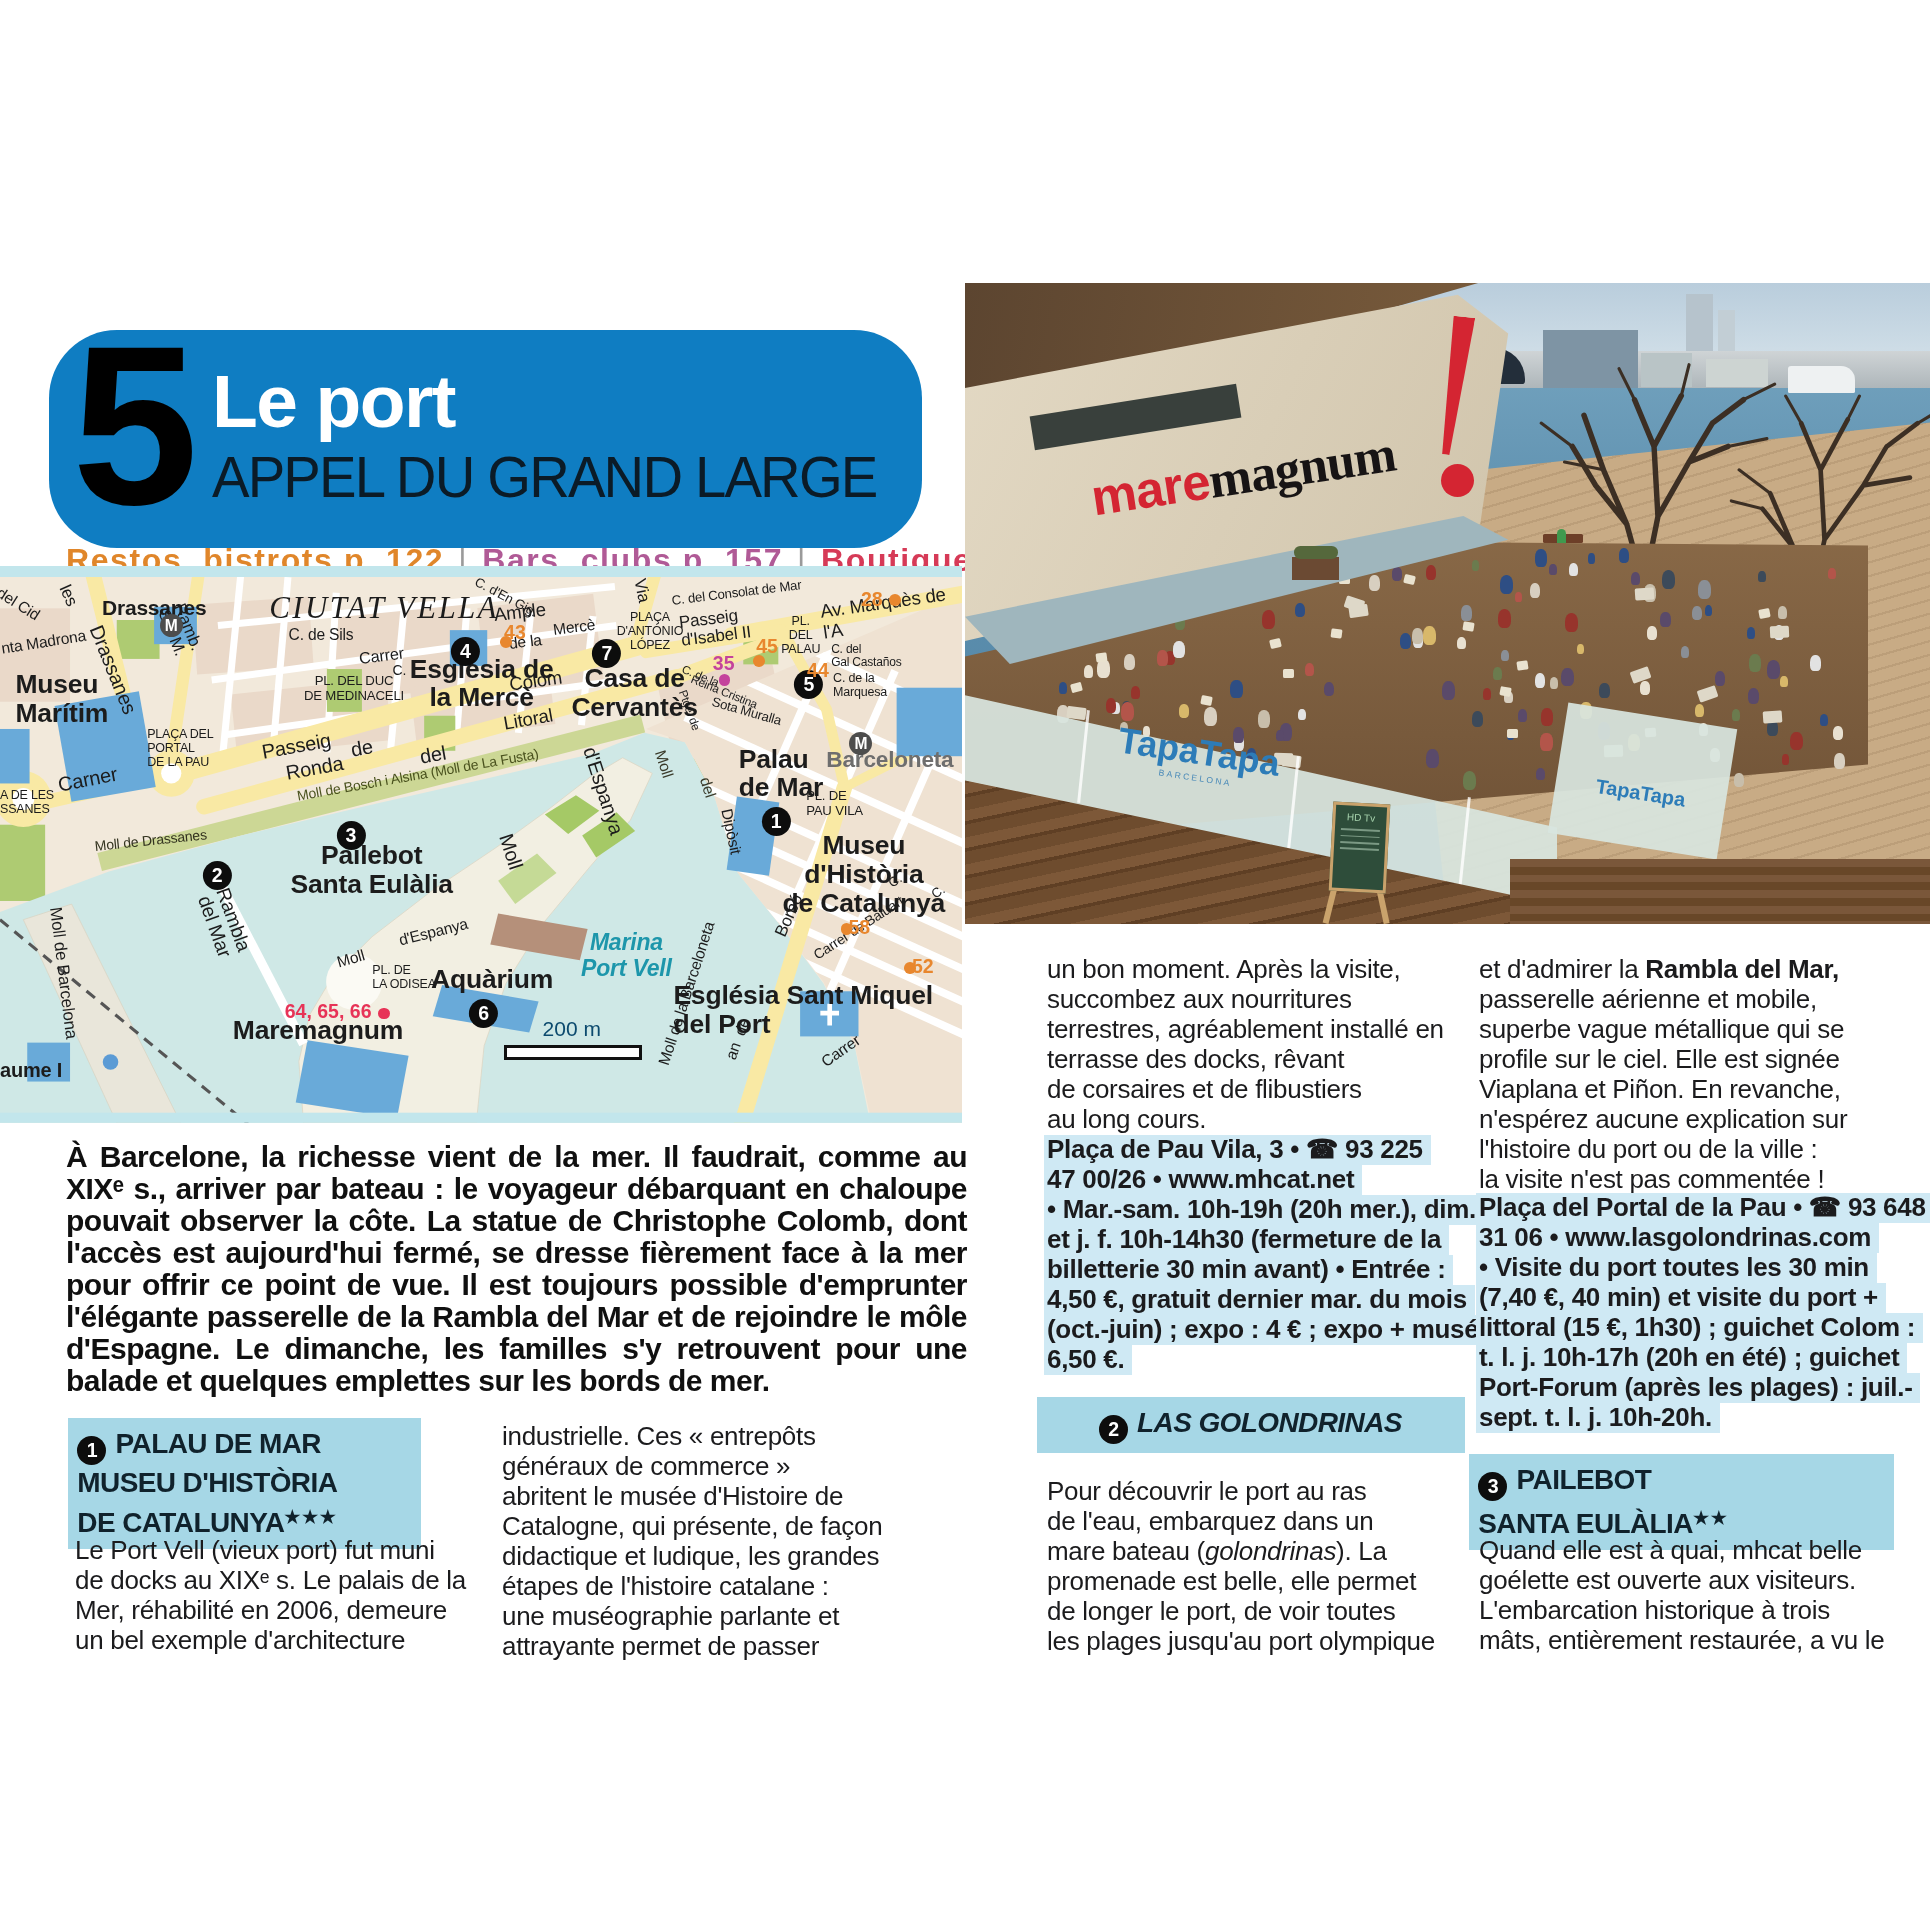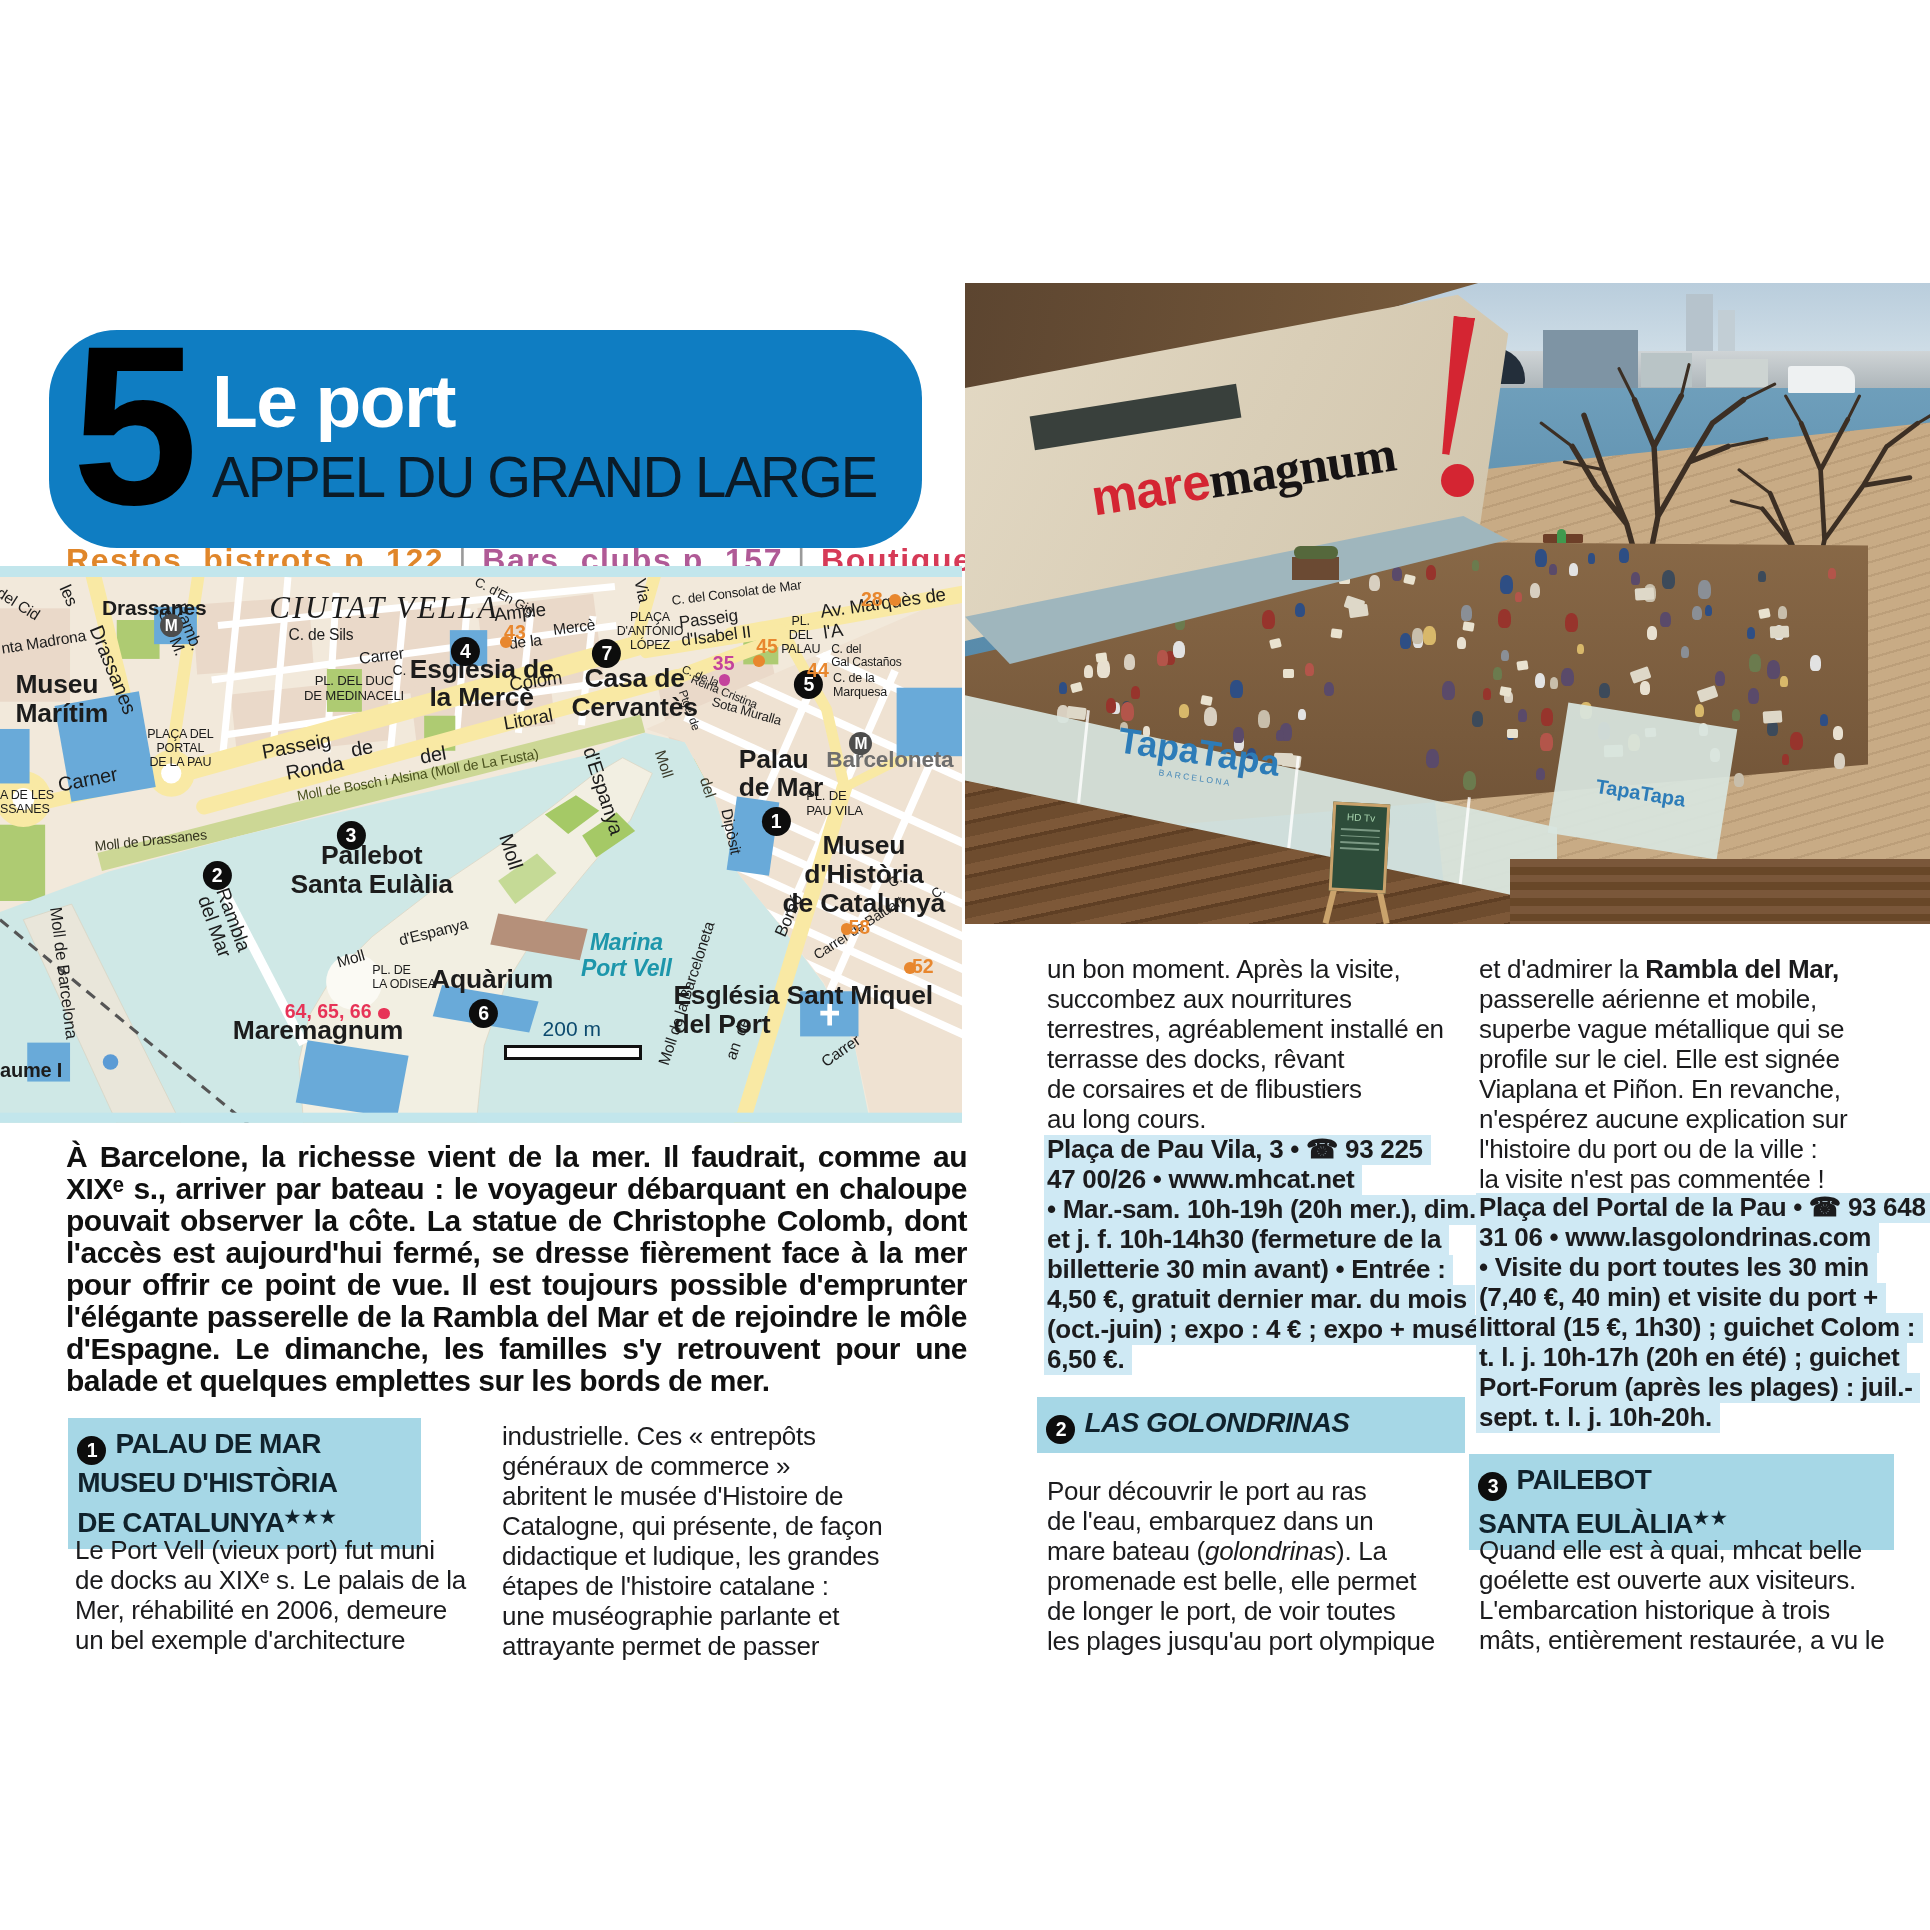--- a/index.html
+++ b/index.html
@@ -99,21 +99,21 @@
 
   
   .intro{position:absolute;left:66px;top:1141px;width:901px;font-size:30px;line-height:32px;
          font-weight:700;text-align:justify;letter-spacing:-0.5px;color:#101010;}
   .col{position:absolute;}
   .ln{height:30px;white-space:nowrap;font-size:26px;letter-spacing:-0.3px;color:#1b1b1d;}
   .ln>span{display:inline-block;line-height:28px;}
   .ln.info>span{background:#cfe9f4;font-weight:700;padding:0 7.8px 1.6px 3.1px;margin-left:-3.1px;}
   .hbox{position:absolute;background:#a6d7e6;padding:7.8px 11px 9.3px 9.3px;}
   .hline{font-size:28px;font-weight:700;line-height:35px;letter-spacing:-0.6px;color:#10222c;white-space:nowrap;}
-  .hbox.ital .hline{font-style:italic;}
+  .hbox.ital .hline{font-style:italic;text-align:center;}
   .ncirc{display:inline-flex;width:29px;height:29px;border-radius:50%;background:#0d0d0d;color:#fff;
          align-items:center;justify-content:center;font-size:19.5px;font-weight:700;margin-right:9.3px;vertical-align:-3.9px;font-style:normal;}
   .star{font-size:18px;vertical-align:9.3px;letter-spacing:1.6px;font-style:normal;}
 </style>
 </head>
 <body>
 
 <div class="page">
 
   <div class="title-box">
@@ -289,21 +289,21 @@
         <span class="mlabel" style="left: 86.4%; top: 12%; font-size: 12px; line-height: 1.12;">C. del
 Gal Castaños</span>
         <span class="mlabel" style="left: 86.6%; top: 17.2%; font-size: 12.5px; line-height: 1.12;">C. de la
 Marquesa</span>
         <span class="mlabel" style="left: 52.2%; top: 25%; font-size: 18.7px; line-height: 1.12; transform: rotate(-10deg);">Litoral</span>
         <span class="mlabel" style="left: 27%; top: 30%; font-size: 20px; line-height: 1.12; transform: rotate(-10deg);">Passeig</span>
         <span class="mlabel" style="left: 36.3%; top: 29.6%; font-size: 20px; line-height: 1.12; transform: rotate(-10deg);">de</span>
         <span class="mlabel" style="left: 29.5%; top: 33.8%; font-size: 20px; line-height: 1.12; transform: rotate(-10deg);">Ronda</span>
         <span class="mlabel" style="left: 43.5%; top: 31%; font-size: 20px; line-height: 1.12; transform: rotate(-10deg);">del</span>
         <span class="mlabel" style="left: 30.8%; top: 38.8%; font-size: 14px; line-height: 1.12; color: rgb(74, 82, 30); transform: rotate(-10deg);">Moll de Bosch i Alsina (Moll de La Fusta)</span>
-        <span class="mlabel" style="left: 15.3%; top: 27.5%; font-size: 12.5px; line-height: 1.12; text-align: center;">PLAÇA DEL
+        <span class="mlabel" style="left: 15.3%; top: 27.5%; font-size: 12.5px; line-height: 1.12; ">PLAÇA DEL
 PORTAL
 DE LA PAU</span>
         <span class="mlabel" style="left: 5.8%; top: 36%; font-size: 20px; line-height: 1.12; transform: rotate(-11deg);">Carner</span>
         <span class="mlabel" style="left: 0%; top: 38.6%; font-size: 12.5px; line-height: 1.12;">A DE LES
 SSANES</span>
         <span class="mlabel" style="left: 9.8%; top: 48%; font-size: 14px; line-height: 1.12; color: rgb(51, 51, 31); transform: rotate(-6deg);">Moll de Drassanes</span>
         <span class="mlabel" style="left: 6.8%; top: 60.3%; font-size: 17px; line-height: 1.12; transform: rotate(83deg);">Moll de Barcelona</span>
         <span class="mlabel" style="left: 24.1%; top: 56.4%; font-size: 19.5px; line-height: 1.05; transform: rotate(70deg); text-align: center;">Rambla
 del Mar</span>
         <span class="mlabel" style="left: 30.2%; top: 48.4%; font-size: 26.5px; line-height: 1.08; font-weight: 700; text-align: center;">Pailebot

